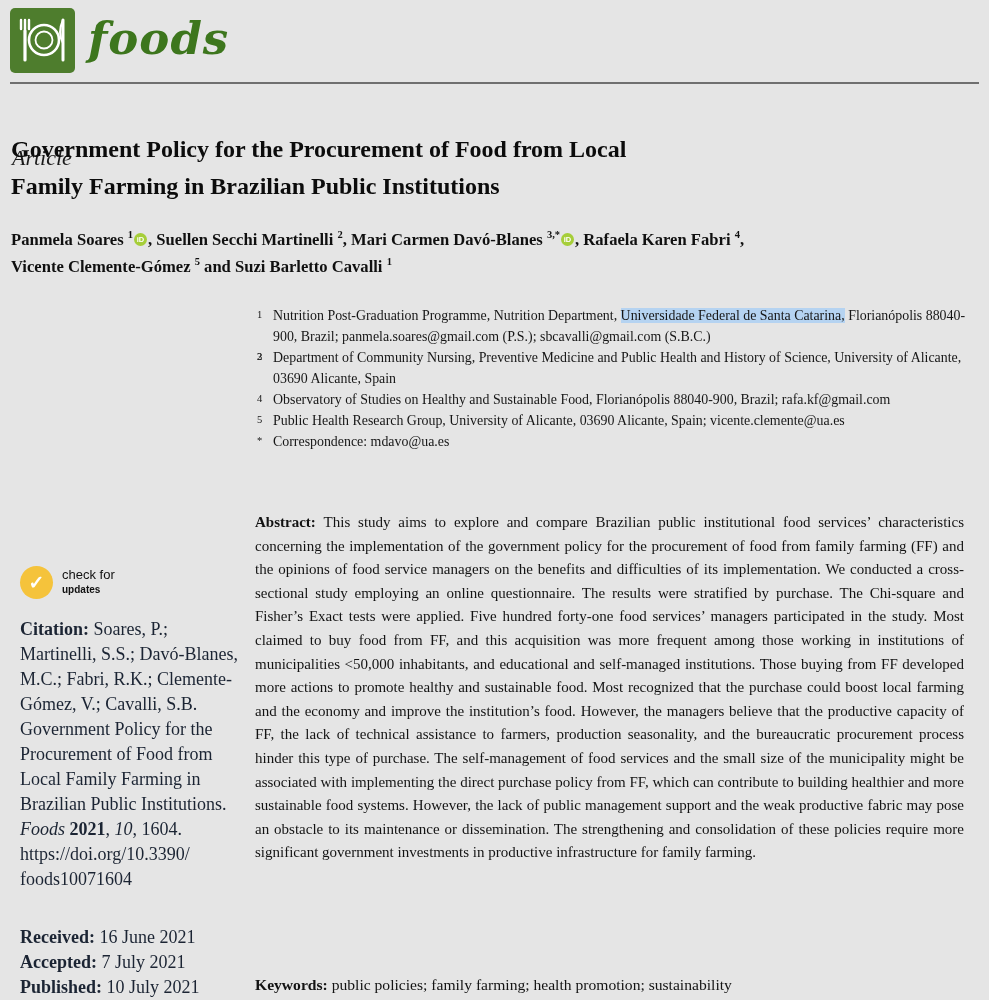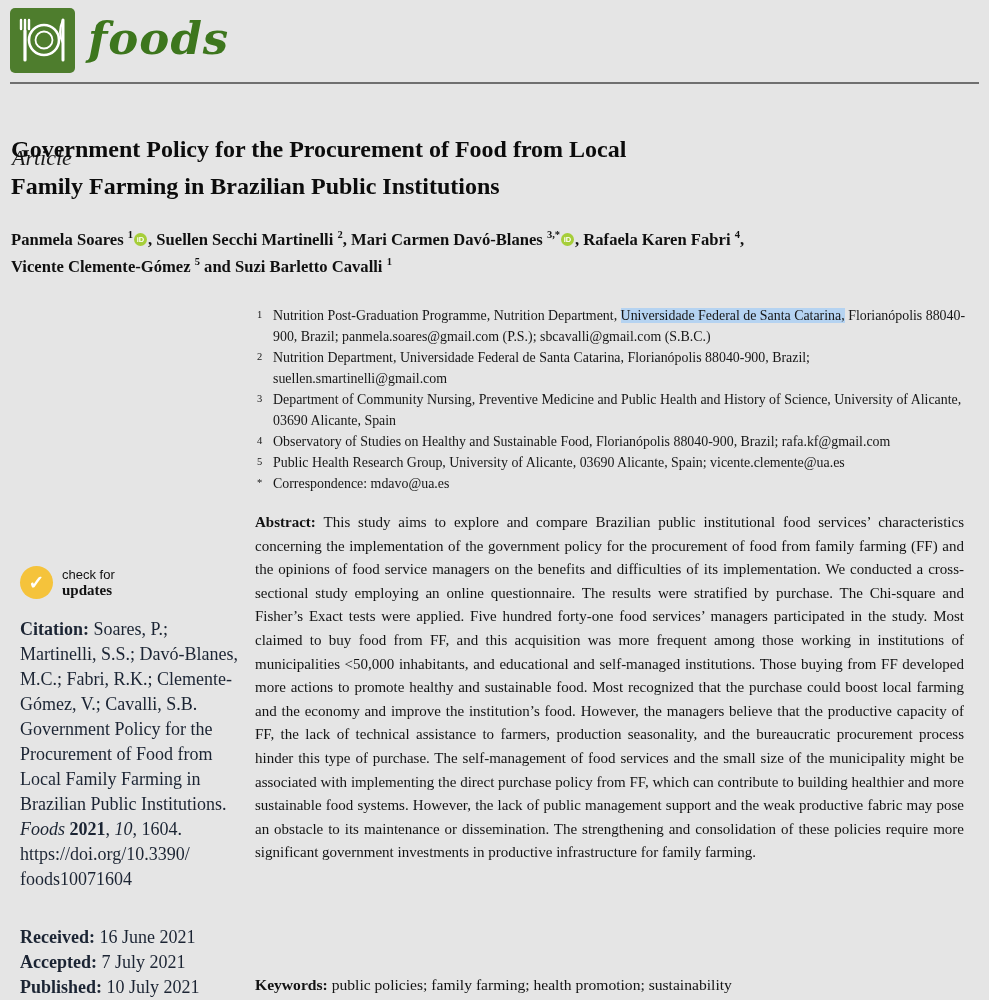--- a/index.html
+++ b/index.html
@@ -31,21 +31,21 @@
   .affil{position:relative;padding-left:17px;}
   .affil-num{position:absolute;left:1px;top:-1px;font-size:10.5px;}
   .hl{background:#b5d3f1;}
 
   
   .badge{position:absolute;left:20px;top:566px;display:flex;align-items:center;gap:9px;
         font-family:"Liberation Sans",sans-serif;color:#111;cursor:pointer;}
   .badge-circle{width:33px;height:33px;border-radius:50%;background:#f5c33b;color:#fff;
         font-weight:bold;font-size:19px;display:flex;align-items:center;justify-content:center;}
   .badge-l1{font-size:13px;line-height:15px;}
-  .badge-l2{font-size:15px;line-height:16px;font-weight:700;font-family:Liberation Serif, serif;}
+  .badge-l2{font-size:10px;line-height:16px;font-weight:700;}
   .side{position:absolute;left:20px;width:226px;font-size:18px;line-height:25px;color:#1b2433;}
   .citation{top:617px;}
   .editors{top:842px;}
   .dates{top:925px;}
 
   
   .abstract{position:absolute;left:255px;top:511px;width:709px;font-size:15px;line-height:23.6px;
         text-align:justify;color:#131313;}
   .keywords{position:absolute;left:255px;top:976px;width:709px;font-size:15.6px;color:#131313;}
 </style>
@@ -82,21 +82,20 @@
     <div><span>Vicente Clemente-Gómez</span>&nbsp;<sup>5</sup><span> and Suzi Barletto Cavalli</span>&nbsp;<sup>1</sup></div>
   </div>
 
   <div class="affils">
     <div class="affil">
       <span class="affil-num">1</span>
       <span>Nutrition Post-Graduation Programme, Nutrition Department, </span><span class="hl">Universidade Federal de Santa Catarina,</span><span> Florianópolis 88040-900, Brazil; panmela.soares@gmail.com (P.S.); sbcavalli@gmail.com (S.B.C.)</span>
     </div>
     <div class="affil">
       <span class="affil-num">2</span>
-      <span>Nutrition Department, Universidade Federal de Santa Catarina, Florianópolis 88040-900, Brazil; suellen.smartinelli@gmail.com</span>
     </div>
     <div class="affil">
       <span class="affil-num">3</span>
       <span>Department of Community Nursing, Preventive Medicine and Public Health and History of Science, University of Alicante, 03690 Alicante, Spain</span>
     </div>
     <div class="affil">
       <span class="affil-num">4</span>
       <span>Observatory of Studies on Healthy and Sustainable Food, Florianópolis 88040-900, Brazil; rafa.kf@gmail.com</span>
     </div>
     <div class="affil">

